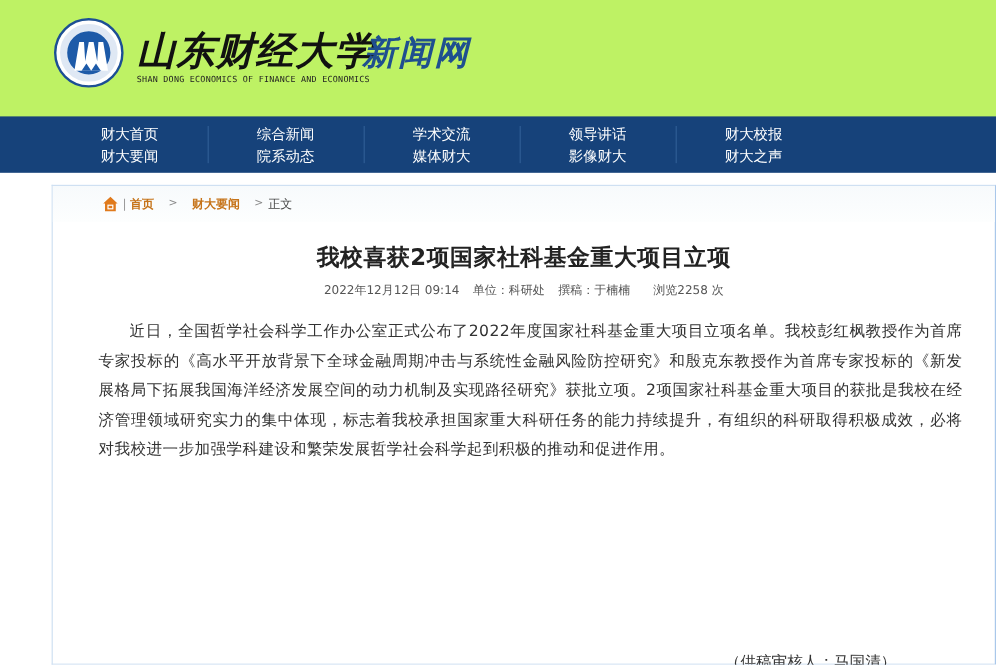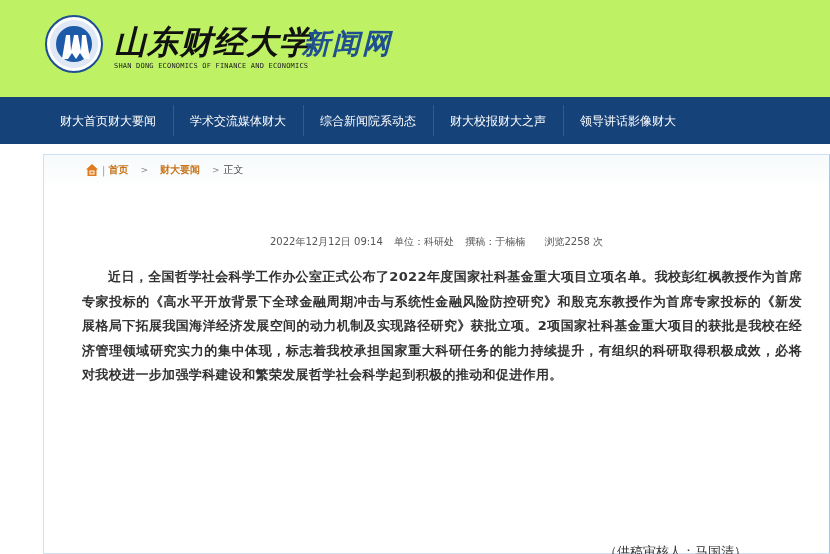--- a/index.html
+++ b/index.html
@@ -16,21 +16,21 @@
   .logo-cn { position: absolute; left: 114px; top: 24px; font-family: "DejaVu Serif", "Liberation Serif", serif;
     font-size: 32px; font-weight: bold; color: #111; letter-spacing: 1px; line-height: 36px; font-style: italic; }
   .logo-en { position: absolute; left: 114px; top: 62px; font-family: "DejaVu Sans Mono", monospace;
     font-size: 7px; color: #222; letter-spacing: 0.2px; }
   .logo-news { position: absolute; left: 302px; top: 27px; font-size: 28px; font-weight: bold; color: #1f4f8f;
     letter-spacing: 2px; line-height: 34px; font-style: italic; }
 
   
   .nav { position: absolute; left: 0; top: 97px; width: 830px; height: 47px; background: #16427a;
     display: flex; }
-  .nav-col { width: 130px; display: flex; flex-direction: row; align-items: center; justify-content: center;
+  .nav-col { width: 130px; display: flex; flex-direction: column; align-items: center; justify-content: center;
     position: relative; }
   .nav-col:first-child { margin-left: 43px; }
   .nav-col + .nav-col::before { content: ""; position: absolute; left: 0; top: 8px; bottom: 8px; width: 1px;
     background: #2f5c94; }
   .nav-link { color: #fff; font-size: 12px; line-height: 18px; text-decoration: none; cursor: pointer; }
 
   
   .content { position: absolute; left: 43px; top: 154px; width: 787px; height: 400px; border: 1px solid #cfe0f2;
     border-right: 1px solid #a9c7ea; background: #fff; }
   .crumb { height: 30px; background: linear-gradient(#f7fafc, #fdfefe); display: flex; align-items: center;
@@ -43,21 +43,21 @@
   .crumb .cur { color: #444; text-align: right; }
 
   .title { position: absolute; left: 0; width: 785px; top: 47px; text-align: center; font-size: 19px;
     font-weight: bold; color: #222; letter-spacing: 0.5px; }
   .meta { position: absolute; left: 0; width: 785px; top: 80px; text-align: center; font-size: 10px; color: #555; }
   .meta span { margin: 0 4px; }
   .meta .views { margin-left: 12px; }
 
   .body { position: absolute; left: 38px; top: 110px; width: 720px; font-size: 13px; line-height: 24.6px;
     color: #333; letter-spacing: 0.35px; }
-  .body p { text-indent: 26px; text-align: justify; font-weight: bold; }
+  .body p { text-indent: 26px; text-align: justify; }
   .signature { position: absolute; left: 560px; top: 388px; font-size: 13px; color: #333; white-space: nowrap; }
 </style>
 </head>
 <body>
 
 <div class="header">
   <div class="logo-circle">
     <div class="ring"></div>
     <svg width="34" height="34" viewBox="0 0 34 34">
       <path d="M3 30 L7 6 L11 6 L12 22 L15 6 L19 6 L22 22 L23 6 L27 6 L31 30 Z" fill="#ffffff"></path>
@@ -68,54 +68,55 @@
   <div class="logo-en">SHAN DONG ECONOMICS OF FINANCE AND ECONOMICS</div>
   <div class="logo-news">新闻网</div>
 </div>
 
 <nav class="nav">
   <div class="nav-col">
     <a class="nav-link">财大首页</a>
     <a class="nav-link">财大要闻</a>
   </div>
   <div class="nav-col">
+    <a class="nav-link">综合新闻</a>
+    <a class="nav-link">院系动态</a>
+  </div>
+  <div class="nav-col">
     <a class="nav-link">学术交流</a>
     <a class="nav-link">媒体财大</a>
   </div>
   <div class="nav-col">
-    <a class="nav-link">综合新闻</a>
-    <a class="nav-link">院系动态</a>
+    <a class="nav-link">领导讲话</a>
+    <a class="nav-link">影像财大</a>
   </div>
   <div class="nav-col">
     <a class="nav-link">财大校报</a>
     <a class="nav-link">财大之声</a>
-  </div>
-  <div class="nav-col">
-    <a class="nav-link">领导讲话</a>
-    <a class="nav-link">影像财大</a>
   </div>
 </nav>
 
 <div class="content">
   <div class="crumb">
     <span class="home-icon">
       <svg width="14" height="14" viewBox="0 0 14 14">
         <path d="M7 1 L13 6.5 L11.5 6.5 L11.5 13 L2.5 13 L2.5 6.5 L1 6.5 Z" fill="#e07a1c"></path>
         <rect x="4.5" y="7.5" width="5" height="4" fill="#fff"></rect>
         <rect x="5.5" y="8.5" width="3" height="2" fill="#e07a1c"></rect>
       </svg>
     </span>
     <span class="sep-bar">|</span>
     <a class="link">首页</a>
     <span class="gt">&gt;</span>
     <a class="link">财大要闻</a>
     <span class="gt2">&gt;</span>
     <span class="cur">正文</span>
   </div>
 
+  <h1 class="title">我校喜获2项国家社科基金重大项目立项</h1>
   <div class="meta">
     <span>2022年12月12日 09:14</span>
     <span>单位：科研处</span>
     <span>撰稿：于楠楠</span>
     <span class="views">浏览2258 次</span>
   </div>
 
   <div class="body">
     <p>近日，全国哲学社会科学工作办公室正式公布了2022年度国家社科基金重大项目立项名单。我校彭红枫教授作为首席专家投标的《高水平开放背景下全球金融周期冲击与系统性金融风险防控研究》和殷克东教授作为首席专家投标的《新发展格局下拓展我国海洋经济发展空间的动力机制及实现路径研究》获批立项。2项国家社科基金重大项目的获批是我校在经济管理领域研究实力的集中体现，标志着我校承担国家重大科研任务的能力持续提升，有组织的科研取得积极成效，必将对我校进一步加强学科建设和繁荣发展哲学社会科学起到积极的推动和促进作用。</p>
   </div>

